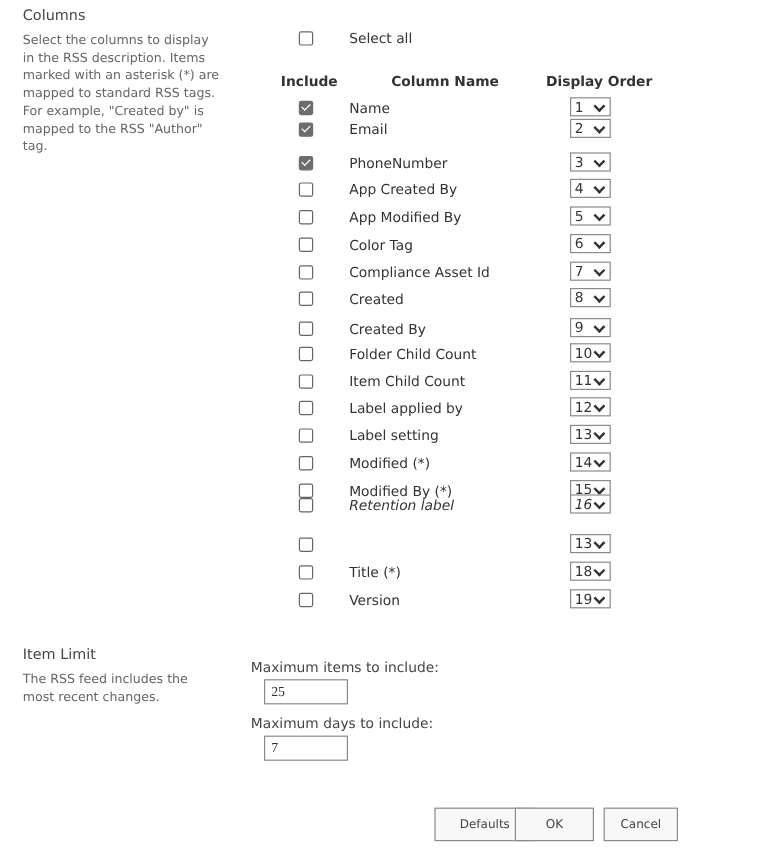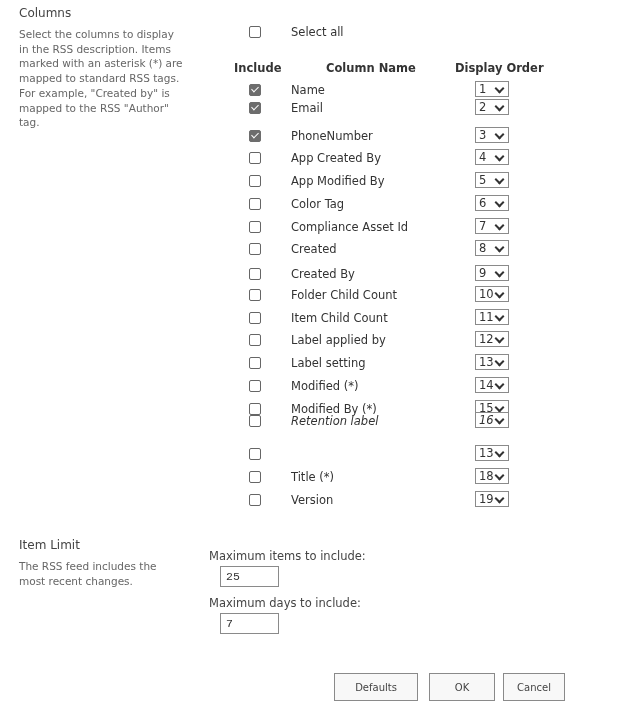--- a/index.html
+++ b/index.html
@@ -35,23 +35,23 @@
     border: 1px solid #8a8a8a; box-sizing: border-box; background: #ffffff;
     font-size: 11.5px; line-height: 14px; color: #333333;
   }
   .sel .val { position: absolute; left: 3px; top: 0px; }
   .sel .chev {
     position: absolute; right: 5px; top: 3px; width: 5px; height: 5px;
     border: solid #333333; border-width: 0 2px 2px 0; transform: rotate(45deg);
   }
   .field-label { position: absolute; left: 209px; font-size: 11.5px; color: #444444; white-space: nowrap; }
   .text-input {
-    position: absolute; left: 220px; width: 59px; height: 21px; border: 1px solid #8a8a8a;
+    position: absolute; left: 220px; width: 70px; height: 21px; border: 1px solid #8a8a8a;
     box-sizing: border-box; font-size: 11.5px; padding: 2px 5px; color: #333333;
-    font-family: Liberation Mono, monospace; background: #ffffff; outline: none;
+    font-family: Liberation Serif, serif; background: #ffffff; outline: none;
   }
   .btn {
     position: absolute; top: 673px; height: 28px; border: 1px solid #8a8a8a; background: #f8f8f8;
     font-size: 10px; color: #444444; box-sizing: border-box; display: flex; align-items: center;
     justify-content: center; font-family: "DejaVu Sans", "Liberation Sans", sans-serif; cursor: pointer;
   }
 </style>
 </head>
 <body>
 
@@ -228,16 +228,16 @@
 <div>
   <div class="section-title" style="top:538px;">Item Limit</div>
   <div class="section-desc" style="top:559px;">The RSS feed includes the most recent changes.</div>
   <div class="field-label" style="top:549px;">Maximum items to include:</div>
   <input class="text-input" style="top: 566px;" type="text" value="25">
   <div class="field-label" style="top:596px;">Maximum days to include:</div>
   <input class="text-input" style="top: 613px;" type="text" value="7">
 </div>
 
 <div>
-  <button class="btn" style="left:334px;width:84px;">Defaults</button>
+  <button class="btn" style="left:362px;width:84px;">Defaults</button>
   <button class="btn" style="left:429px;width:66px;">OK</button>
   <button class="btn" style="left:503px;width:62px;">Cancel</button>
 </div>
 
 </body></html>

